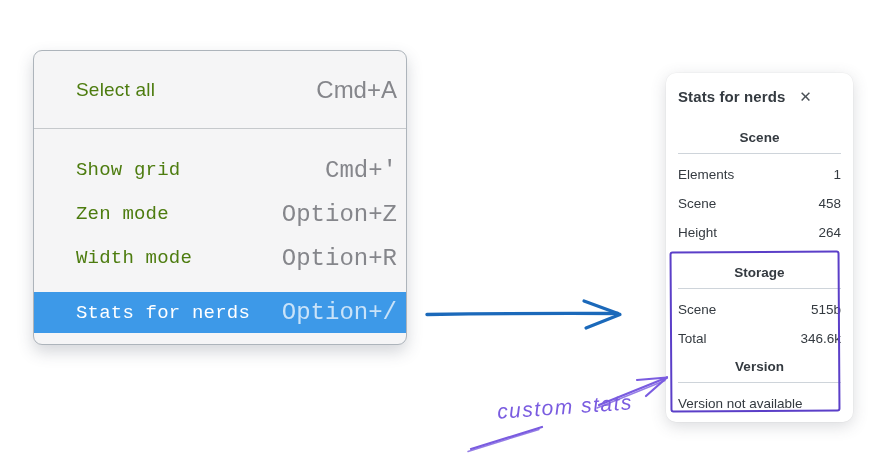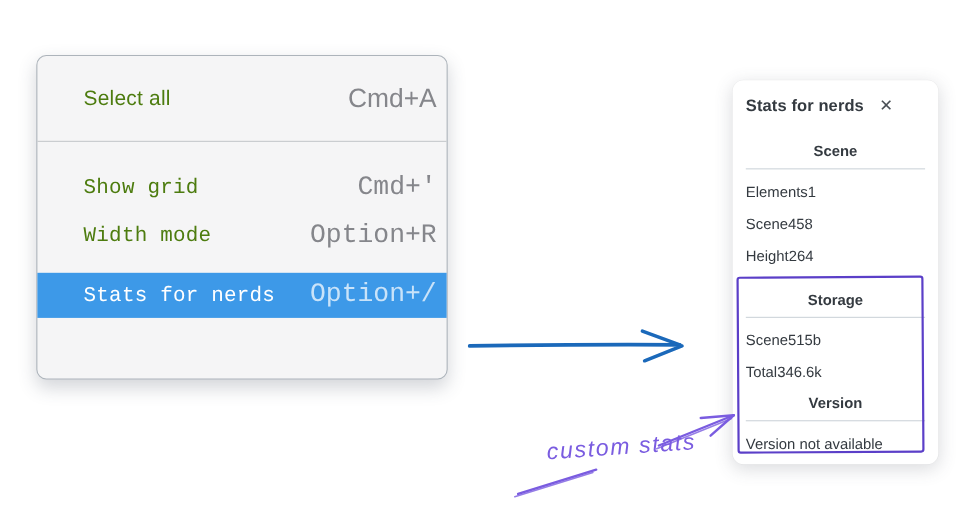--- a/index.html
+++ b/index.html
@@ -43,21 +43,21 @@
   .panel-close {
     margin-left:14px; font-size:15px; color:#4a5056; line-height:1;
     cursor:pointer; font-weight:400;
   }
   .sec-heading { text-align:center; font-weight:bold; font-size:13.5px; }
   .sec-heading.scene   { margin-top:24px; }
   .sec-heading.storage { margin-top:18px; }
   .sec-heading.version { margin-top:6px; }
   .sep-line { height:1px; background:var(--separator); margin-top:8px; }
   .rows { margin-top:6px; }
-  .stat-row { display:flex; justify-content:flex-start; align-items:center; height:29px; }
+  .stat-row { display:flex; justify-content:space-between; align-items:center; height:29px; }
   .stat-row .v { text-align:right; }
   .note-row { margin-top:6px; height:29px; display:flex; align-items:center; }
 
   
   .purple-box {
     position:absolute; left:670px; top:251px; width:170px; height:161px;
     border:2px solid var(--box_purple); border-radius:3px;
     transform:rotate(-0.35deg); pointer-events:none;
   }
   .svg-overlay { position:absolute; pointer-events:none; }
@@ -73,20 +73,24 @@
 <div class="menu">
   <div class="menu-row tall">
     <span class="mlabel">Select all</span>
     <span class="mshortcut">Cmd+A</span>
   </div>
   <div class="menu-sep"></div>
   <div class="menu-group">
     <div class="menu-row">
       <span class="mlabel">Show grid</span>
       <span class="mshortcut">Cmd+'</span>
+    </div>
+    <div class="menu-row">
+      <span class="mlabel">Zen mode</span>
+      <span class="mshortcut">Option+Z</span>
     </div>
     <div class="menu-row">
       <span class="mlabel">Width mode</span>
       <span class="mshortcut">Option+R</span>
     </div>
     <div class="menu-row selected">
       <span class="mlabel">Stats for nerds</span>
       <span class="mshortcut">Option+/</span>
     </div>
   </div>

